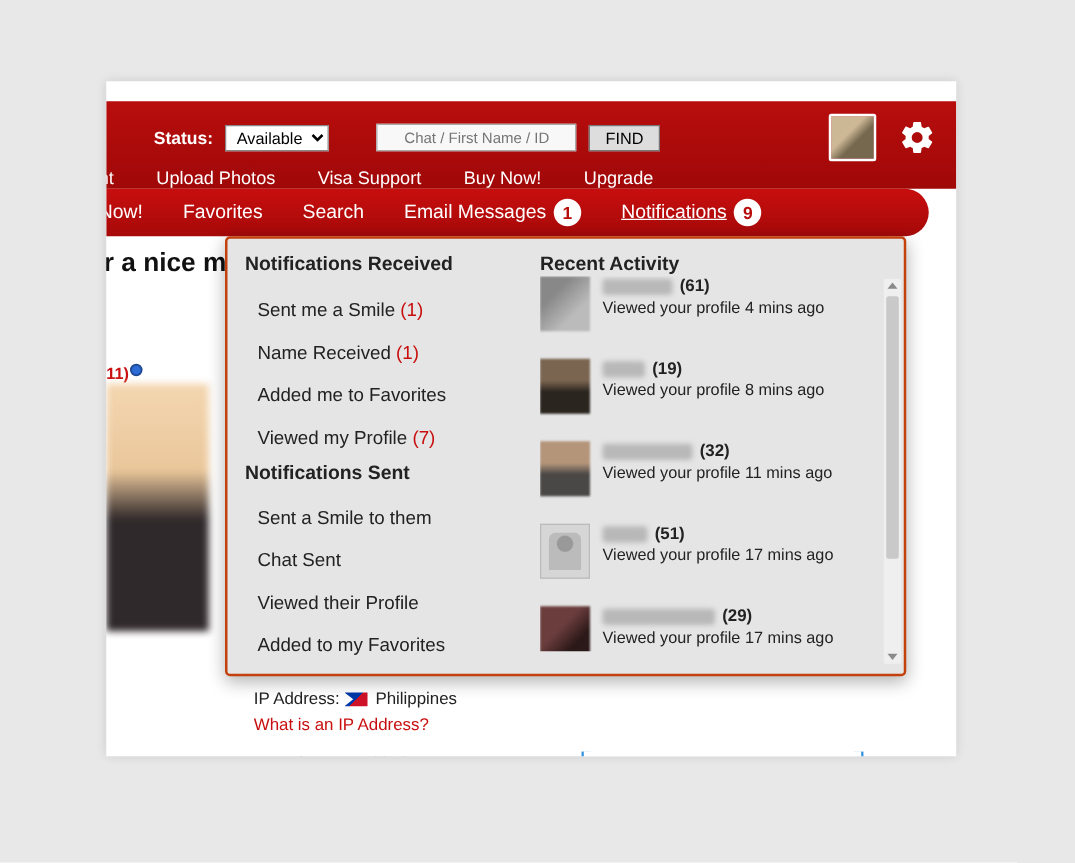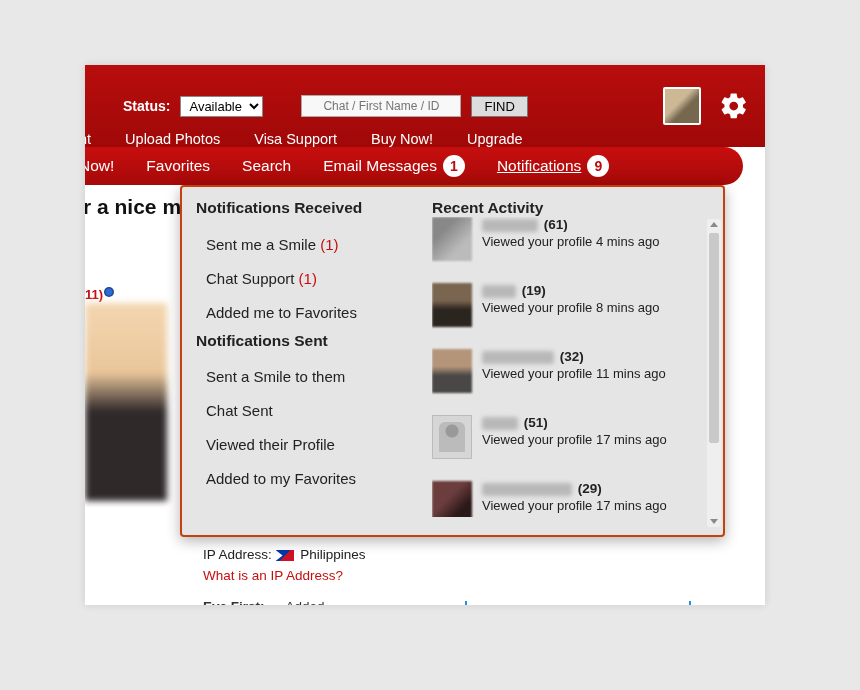--- a/index.html
+++ b/index.html
@@ -19,22 +19,23 @@
     top: 65px;
     width: 680px;
     height: 540px;
     background: #fff;
     box-shadow: 0 0 8px rgba(0,0,0,0.12);
     overflow: hidden;
   }
   
   .topbar {
     background: linear-gradient(#b80d0d,#a00808);
-    padding: 20px 0 0 0;
+    padding: 8px 0 0 0;
     color: #fff;
+    margin-top: 16px;
   }
   .topbar-row1 {
     display: flex;
     align-items: center;
     padding: 2px 14px 6px 38px;
     gap: 10px;
   }
   .status-label {
     font-weight: bold;
     color: #fff;
@@ -356,26 +357,30 @@
     </div>
 
     <div class="dropdown">
       <div class="dd-left">
         <h4>Notifications Received</h4>
         <div class="nitem">
           <span>Sent me a Smile</span>
           <span class="cnt">(1)</span>
         </div>
         <div class="nitem">
-          <span>Chat Support</span>
+          <span>Name Received</span>
           <span class="cnt">(1)</span>
         </div>
         <div class="nitem">
           <span>Added me to Favorites</span>
           <span class="cnt"></span>
+        </div>
+        <div class="nitem">
+          <span>Viewed my Profile</span>
+          <span class="cnt">(7)</span>
         </div>
         <h4>Notifications Sent</h4>
         <div class="nitem">Sent a Smile to them</div>
         <div class="nitem">Chat Sent</div>
         <div class="nitem">Viewed their Profile</div>
         <div class="nitem">Added to my Favorites</div>
       </div>
 
       <div class="dd-right">
         <h4>Recent Activity</h4>

